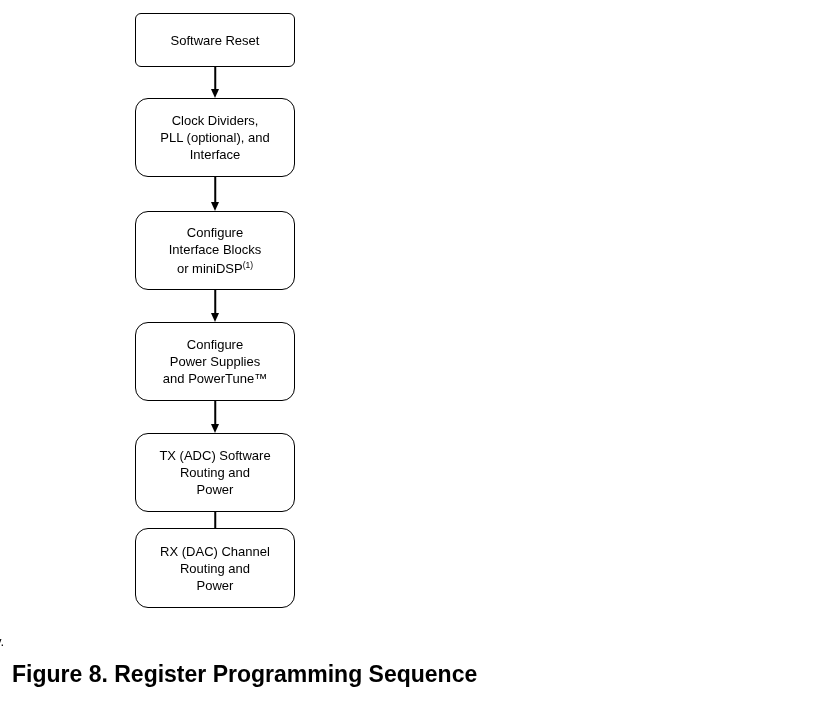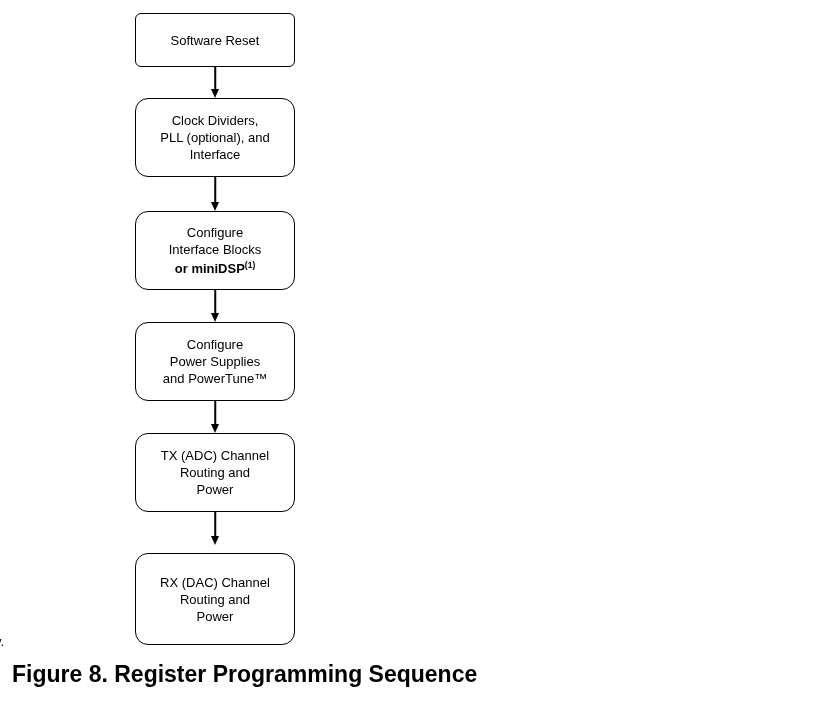--- a/index.html
+++ b/index.html
@@ -34,21 +34,20 @@
     text-align: center;
     font-size: 13px;
     line-height: 17px;
     color: #000000;
   }
   .flow-box .line {
     white-space: nowrap;
   }
   .flow-box .line.sup-line {
     margin-top: 2px;
-    font-weight: bold;
   }
   .flow-box sup {
     font-size: 8.5px;
     line-height: 0;
     vertical-align: 5px;
   }
   .connector {
     position: absolute;
     left: 135px;
     width: 160px;
@@ -122,29 +121,29 @@
     <div class="flow-box" style="top: 322px; height: 79px;">
       <div class="line"><span>Configure</span></div>
       <div class="line"><span>Power Supplies</span></div>
       <div class="line"><span>and PowerTune™</span></div>
     </div>
     <div class="connector" style="top: 401px; height: 32px;">
       <div class="stem"></div>
       <div class="head"></div>
     </div>
     <div class="flow-box" style="top: 433px; height: 79px;">
-      <div class="line"><span>TX (ADC) Channel</span></div>
+      <div class="line"><span>TX (ADC) Software</span></div>
       <div class="line"><span>Routing and</span></div>
       <div class="line"><span>Power</span></div>
     </div>
     <div class="connector" style="top: 512px; height: 33px;">
       <div class="stem"></div>
       <div class="head"></div>
     </div>
-    <div class="flow-box" style="top: 553px; height: 92px;">
+    <div class="flow-box" style="top: 528px; height: 80px;">
       <div class="line"><span>RX (DAC) Channel</span></div>
       <div class="line"><span>Routing and</span></div>
       <div class="line"><span>Power</span></div>
     </div>
   </div>
 
 <div id="stray-fragment">y.</div>
 
 <div id="figure-caption">Figure 8. Register Programming Sequence</div>
 

